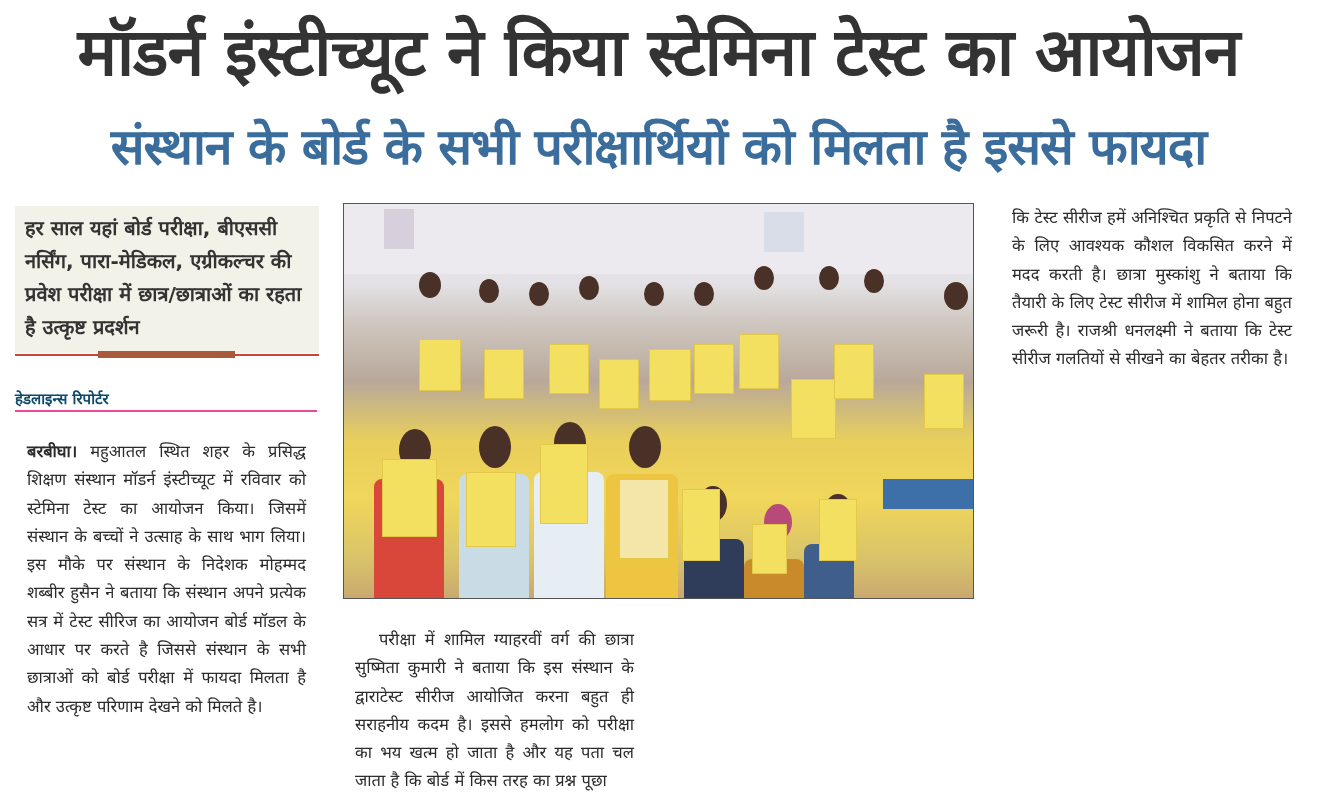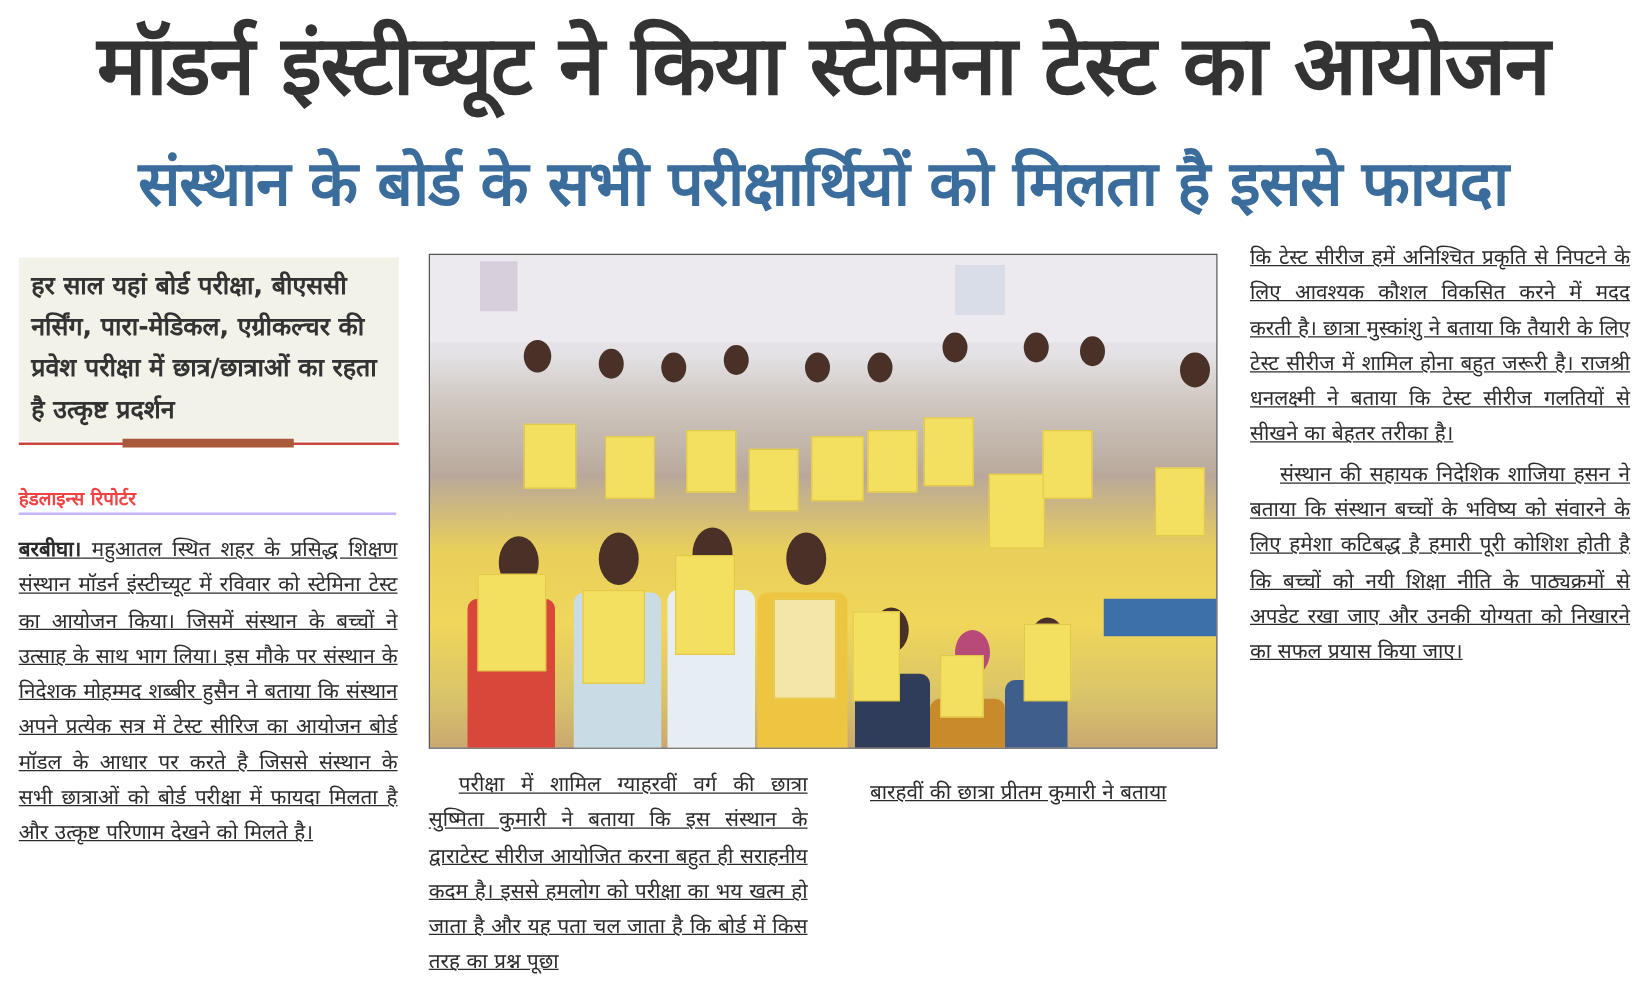--- a/index.html
+++ b/index.html
@@ -30,28 +30,28 @@
   .rule-red {
     position: absolute; left: 15px; top: 354px; width: 304px; height: 2px; background: #c8453e;
   }
   .rule-brown {
     position: absolute; left: 98px; top: 351px; width: 137px; height: 7px; background: #a85a3a;
   }
 
   .byline {
     position: absolute; left: 15px; top: 386px; width: 302px; height: 26px;
     font-family: "DejaVu Sans", sans-serif; font-weight: bold; font-size: 15px; line-height: 26px;
-    color: #ef4444; border-bottom: 2px solid #c4b5fd;
+    color: #0c4a6e; border-bottom: 2px solid #ec4899;
   }
 
   .col {
     position: absolute; font-family: "DejaVu Serif", serif; font-size: 16.5px;
     line-height: 28.3px; color: #2b2b2b; text-align: justify;
   }
-  .col p { margin: 0; text-decoration: underline; }
+  .col p { margin: 12px; }
   .indent { text-indent: 24px; }
   .lead { font-weight: bold; }
 
   .col1 { left: 15px; top: 426px; width: 303px; }
   .col2 { left: 343px; top: 614px; width: 303px; }
   .col3 { left: 672px; top: 614px; width: 303px; }
   .col4 { left: 1000px; top: 192px; width: 304px; }
 
   .photo {
     position: absolute; left: 343px; top: 203px; width: 631px; height: 396px;
@@ -135,19 +135,17 @@
   <div class="sheet" style="left:338px;top:285px;width:38px;height:72px;"></div>
   <div class="sheet" style="left:408px;top:320px;width:35px;height:50px;"></div>
   <div class="sheet" style="left:475px;top:295px;width:38px;height:62px;"></div>
 </div>
 
 <div class="col col2">
   <p class="indent">परीक्षा में शामिल ग्याहरवीं वर्ग की छात्रा सुष्मिता कुमारी ने बताया कि इस संस्थान के द्वाराटेस्ट सीरीज आयोजित करना बहुत ही सराहनीय कदम है। इससे हमलोग को परीक्षा का भय खत्म हो जाता है और यह पता चल जाता है कि बोर्ड में किस तरह का प्रश्न पूछा</p>
 </div>
 
 <div class="col col3">
-  <p class="indent" style="margin-top:6px;">बारहवीं की छात्रा प्रीतम कुमारी ने बताया</p>
 </div>
 
 <div class="col col4">
   <p>कि टेस्ट सीरीज हमें अनिश्चित प्रकृति से निपटने के लिए आवश्यक कौशल विकसित करने में मदद करती है। छात्रा मुस्कांशु ने बताया कि तैयारी के लिए टेस्ट सीरीज में शामिल होना बहुत जरूरी है। राजश्री धनलक्ष्मी ने बताया कि टेस्ट सीरीज गलतियों से सीखने का बेहतर तरीका है।</p>
-  <p class="indent" style="margin-top:4px;">संस्थान की सहायक निदेशिक शाजिया हसन ने बताया कि संस्थान बच्चों के भविष्य को संवारने के लिए हमेशा कटिबद्ध है हमारी पूरी कोशिश होती है कि बच्चों  को नयी शिक्षा नीति के पाठ्यक्रमों से अपडेट रखा जाए और उनकी योग्यता को निखारने का सफल प्रयास किया जाए।</p>
 </div>
 
 </body></html>

